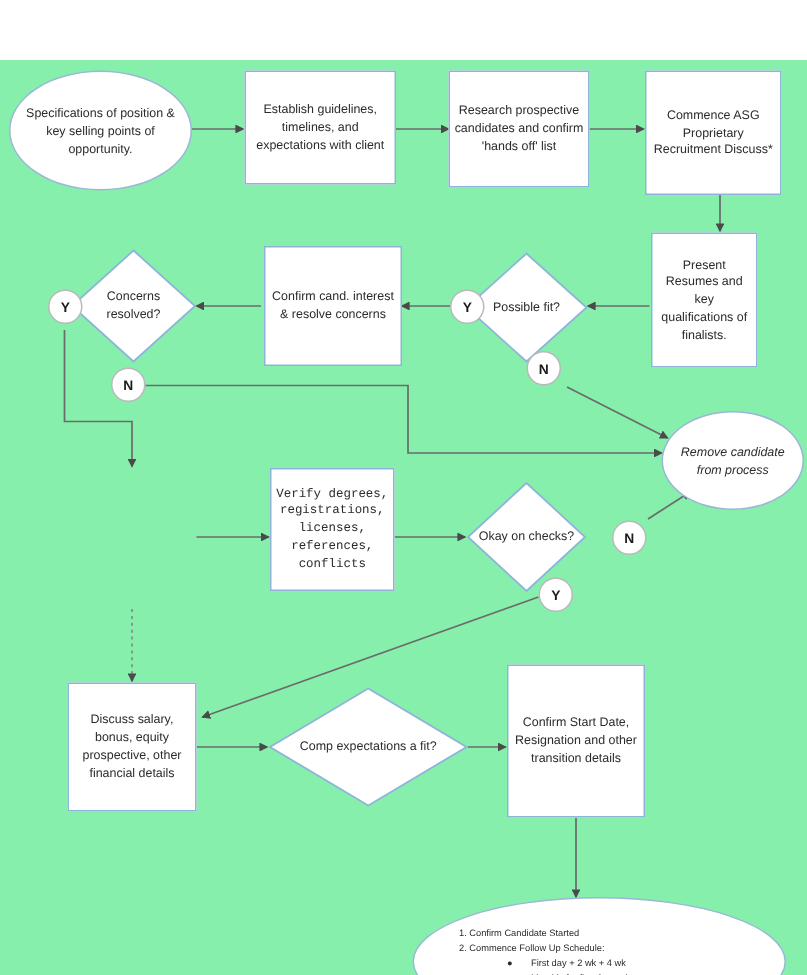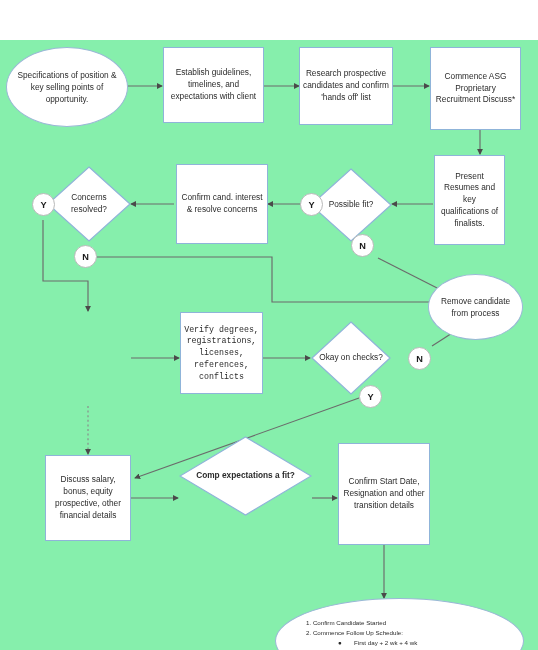--- a/index.html
+++ b/index.html
@@ -207,21 +207,21 @@
   <div class="connector-badge" style="left:351px; top:194px;">
     <span>N</span>
   </div>
   <div class="connector-badge" style="left:32px; top:153px;">
     <span>Y</span>
   </div>
   <div class="connector-badge" style="left:74px; top:205px;">
     <span>N</span>
   </div>
 
-  <div class="node node-terminal" style="left:428px; top:234px; width:95px; height:66px;">
+  <div class="node node-terminal" style="left:441px; top:234px; width:95px; height:66px;font-style:italic;">
     <span>Remove candidate from process</span>
   </div>
 
 
   <div class="node node-process" style="left:180px; top:272px; width:83px; height:82px;font-family:Liberation Mono, monospace;">
     <span>Verify degrees, registrations, licenses, references, conflicts</span>
   </div>
 
   <div class="node node-decision" style="left:311px; top:281px; width:80px; height:74px;">
     <svg class="dia-shape" viewBox="0 0 80 74" preserveAspectRatio="none">
@@ -234,21 +234,21 @@
     <span>N</span>
   </div>
   <div class="connector-badge" style="left:359px; top:345px;">
     <span>Y</span>
   </div>
 
   <div class="node node-process" style="left:45px; top:415px; width:86px; height:86px;">
     <span>Discuss salary, bonus, equity prospective, other financial details</span>
   </div>
 
-  <div class="node node-decision" style="left:179px; top:396px; width:133px; height:80px;font-weight:bold;">
+  <div class="node node-decision" style="left:179px; top:418px; width:133px; height:80px;">
     <svg class="dia-shape" viewBox="0 0 133 80" preserveAspectRatio="none">
       <polygon points="66.5,1 132,40 66.5,79 1,40" fill="#ffffff" stroke="#8fb4d9" stroke-width="1.2"></polygon>
     </svg>
     <span class="dia-label">Comp expectations a fit?</span>
   </div>
 
   <div class="node node-process" style="left:338px; top:403px; width:92px; height:102px;">
     <span>Confirm Start Date, Resignation and other transition details</span>
   </div>
 

